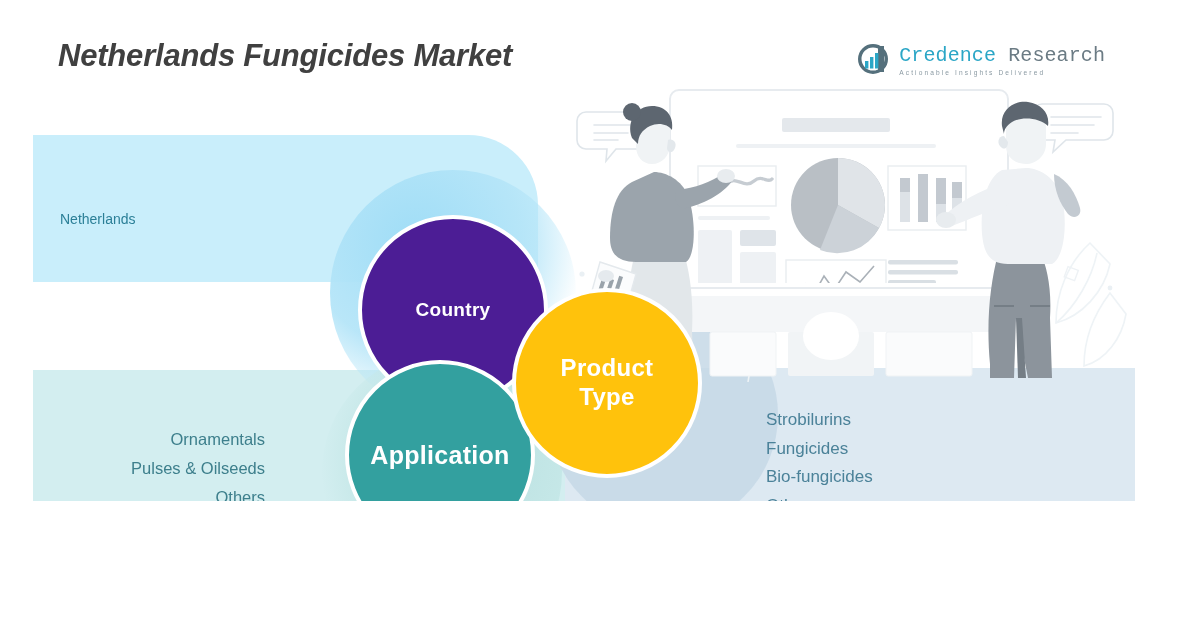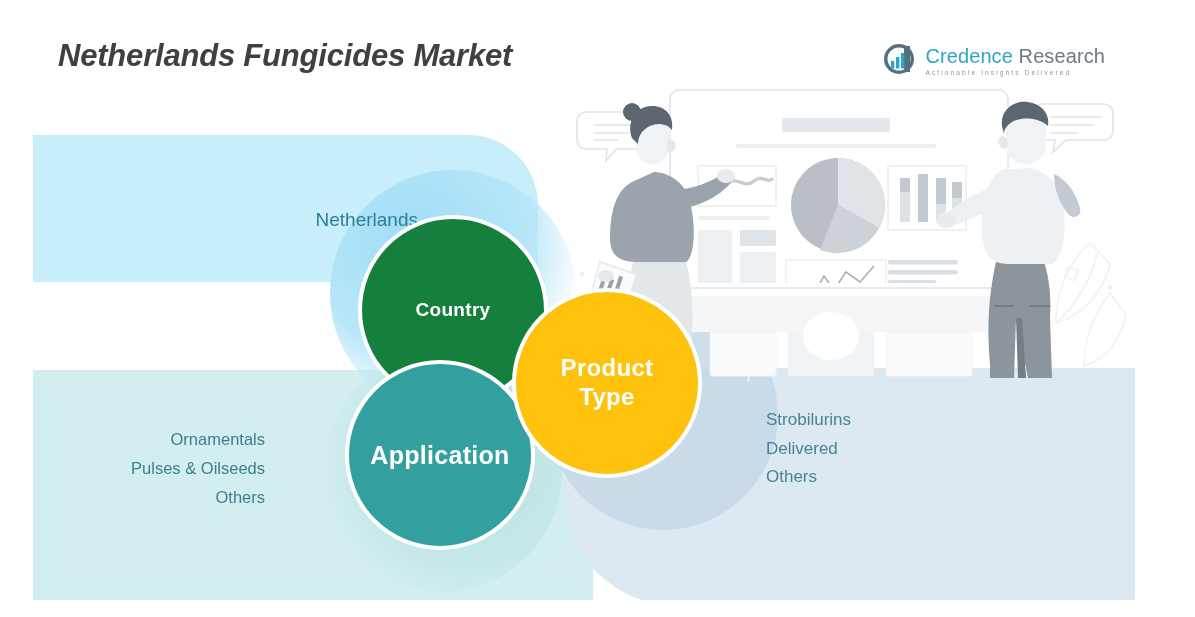--- a/index.html
+++ b/index.html
@@ -6,21 +6,21 @@
     margin: 0;
     padding: 0;
     background: #ffffff;
   }
   body {
     font-family: "Liberation Sans", sans-serif;
   }
   #canvas {
     position: relative;
     width: 1195px;
-    height: 600px;
+    height: 501px;
     background: #ffffff;
     overflow: hidden;
   }
 
   
   #page-title {
     position: absolute;
     left: 58px;
     top: 38px;
     font-size: 31px;
@@ -38,20 +38,21 @@
     display: flex;
     align-items: center;
     gap: 9px;
   }
   #logo-mark { flex: 0 0 auto; }
   #logo-text-wrap { display: flex; flex-direction: column; line-height: 1; }
   #logo-word {
     font-size: 20px;
     white-space: nowrap;
     letter-spacing: 0.1px;
+    font-family: Liberation Mono, monospace;
   }
   #logo-word .c1 { color: #2ba6c6; }
   #logo-word .c2 { color: #6b7b84; }
   #logo-tag {
     font-size: 6.6px;
     color: #8b9aa3;
     letter-spacing: 2.1px;
     margin-top: 4px;
     white-space: nowrap;
   }
@@ -109,22 +110,22 @@
     position: absolute;
     left: 570px; top: 78px;
     width: 560px; height: 305px;
   }
 
   
   #country-list {
     position: absolute;
     left: 60px; top: 205px;
     width: 358px;
-    text-align: right;
-    font-size: 19px;
+    text-align: left;
+    font-size: 14px;
     color: #2b7f97;
     line-height: 29px;
   }
   #application-list {
     position: absolute;
     left: 40px; top: 425px;
     width: 225px;
     text-align: right;
     font-size: 16.5px;
     color: #3d7f8c;
@@ -150,21 +151,21 @@
     align-items: center;
     justify-content: center;
     text-align: center;
     color: #ffffff;
     font-weight: bold;
     line-height: 1.2;
   }
   #venn-country {
     left: 358px; top: 215px;
     width: 190px; height: 190px;
-    background: #15803d;
+    background: #4c1d95;
     font-size: 19px;
     z-index: 3;
     letter-spacing: 0.3px;
   }
   #venn-application {
     left: 345px; top: 360px;
     width: 190px; height: 190px;
     background: #33a09f;
     font-size: 25px;
     z-index: 4;
@@ -360,21 +361,22 @@
   </div>
 
   <div id="application-list">
     <div>Ornamentals</div>
     <div>Pulses &amp; Oilseeds</div>
     <div>Others</div>
   </div>
 
   <div id="producttype-list">
     <div>Strobilurins</div>
-    <div>Delivered</div>
+    <div>Fungicides</div>
+    <div>Bio-fungicides</div>
     <div>Others</div>
   </div>
 
   <div class="venn" id="venn-country">
     <span>Country</span>
   </div>
   <div class="venn" id="venn-application">
     <span>Application</span>
   </div>
   <div class="venn" id="venn-product">

